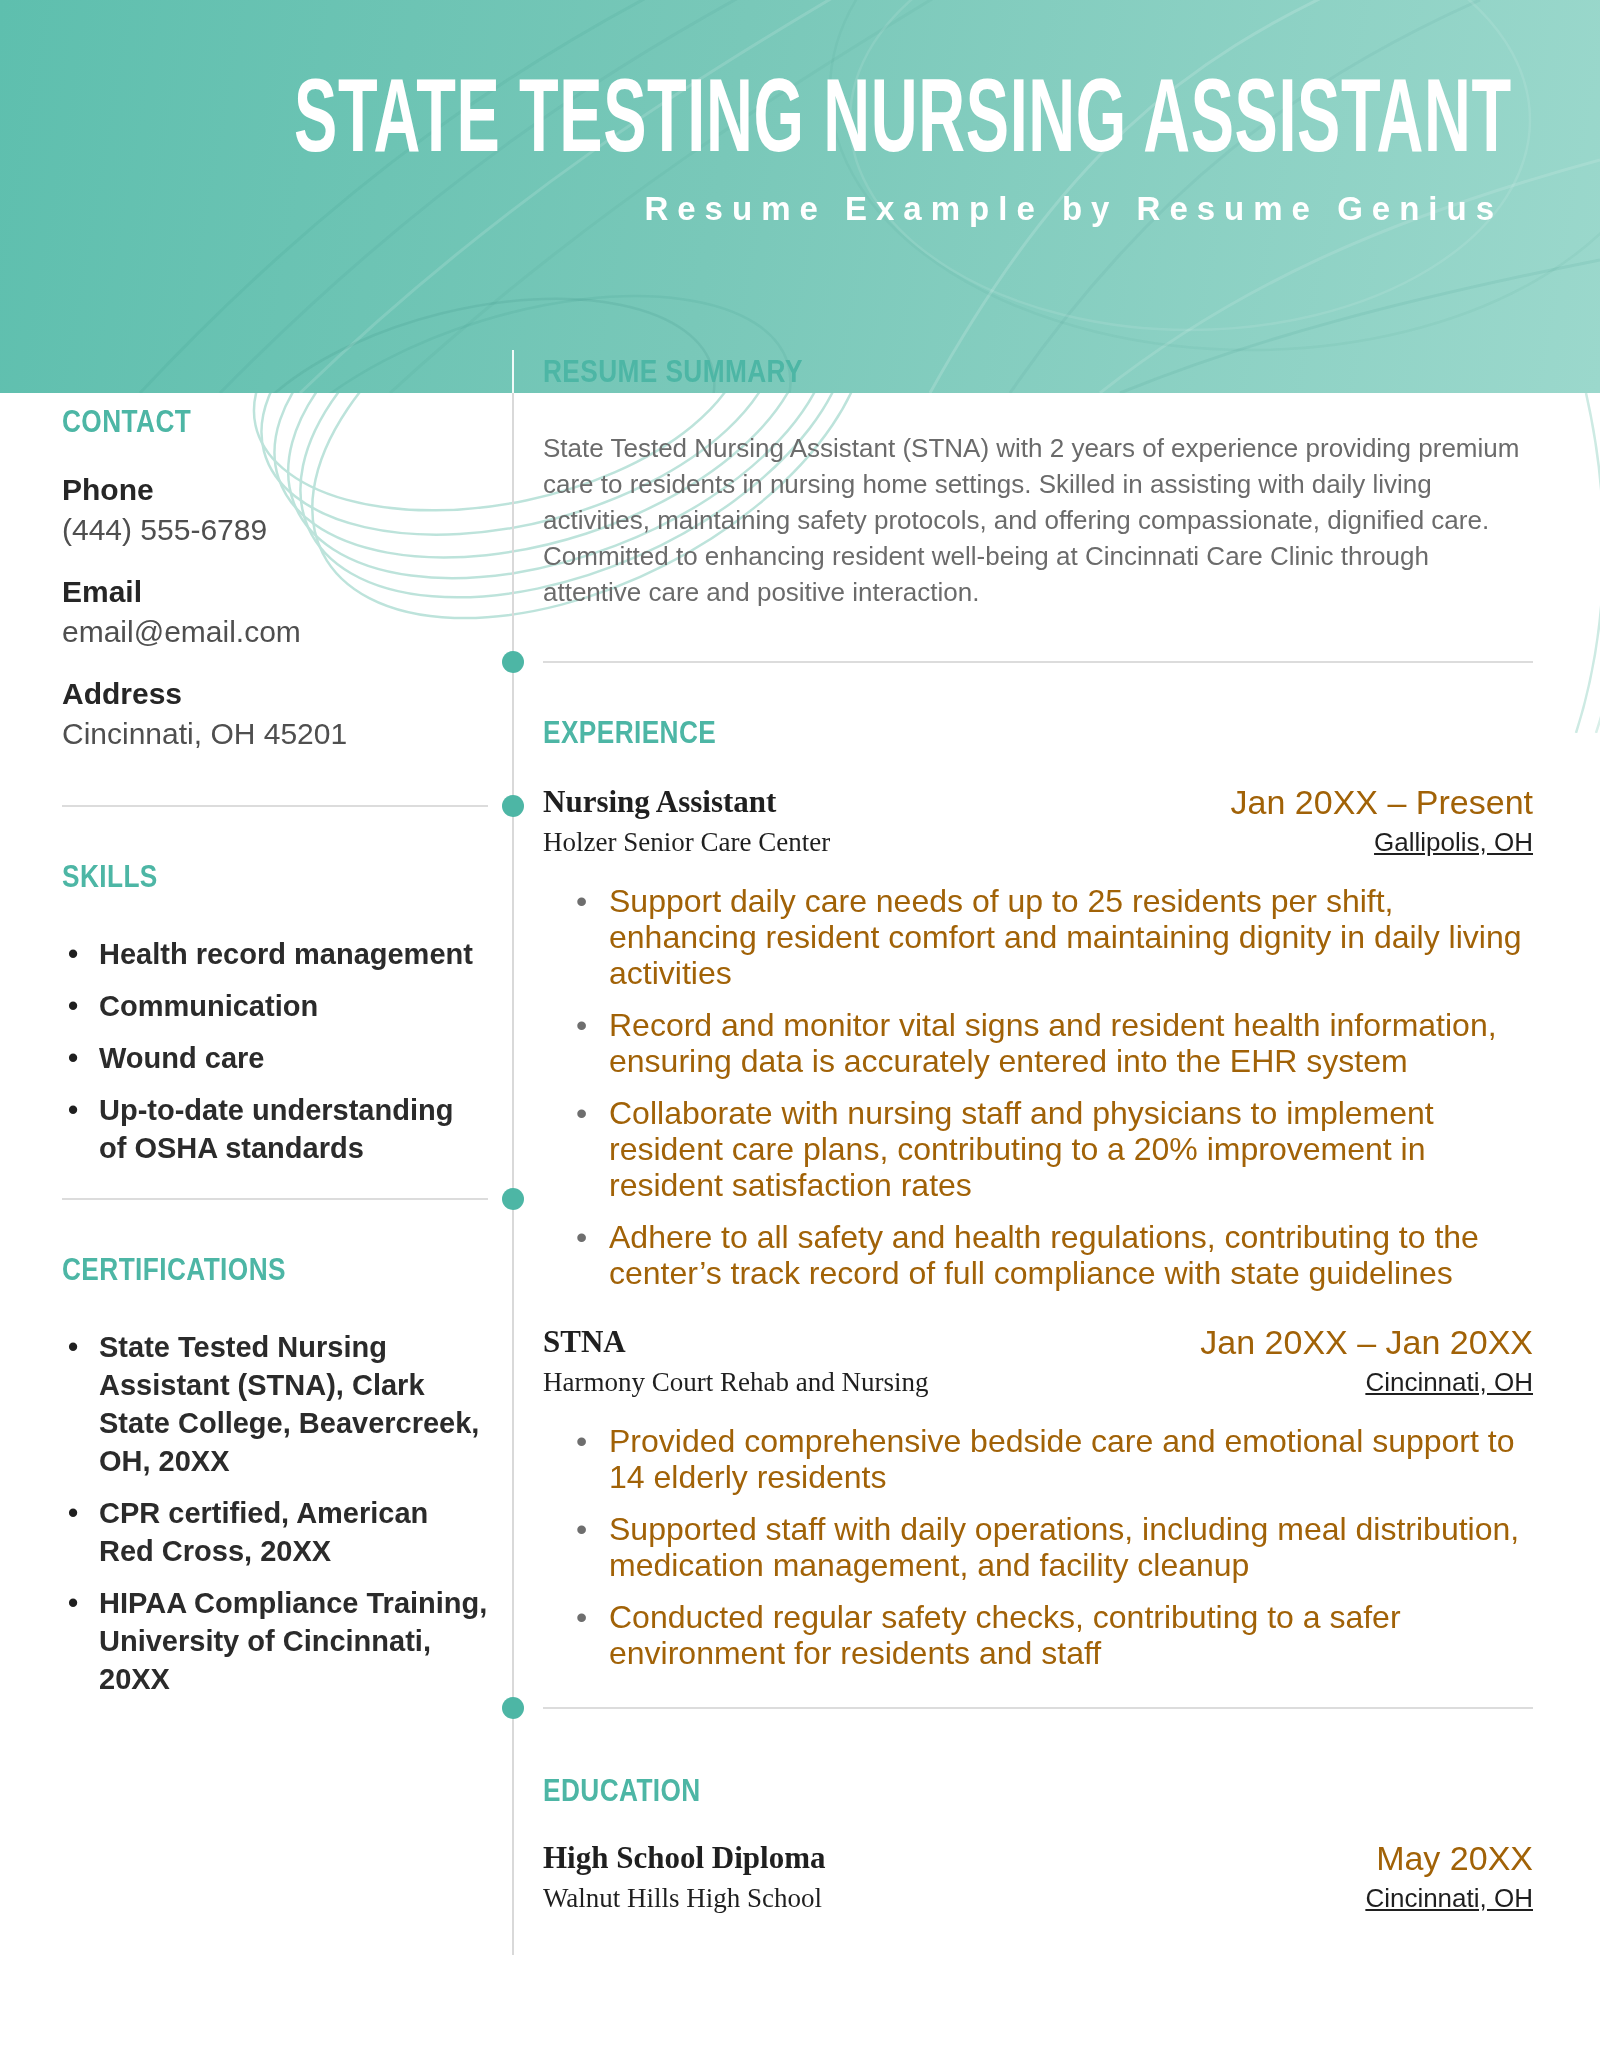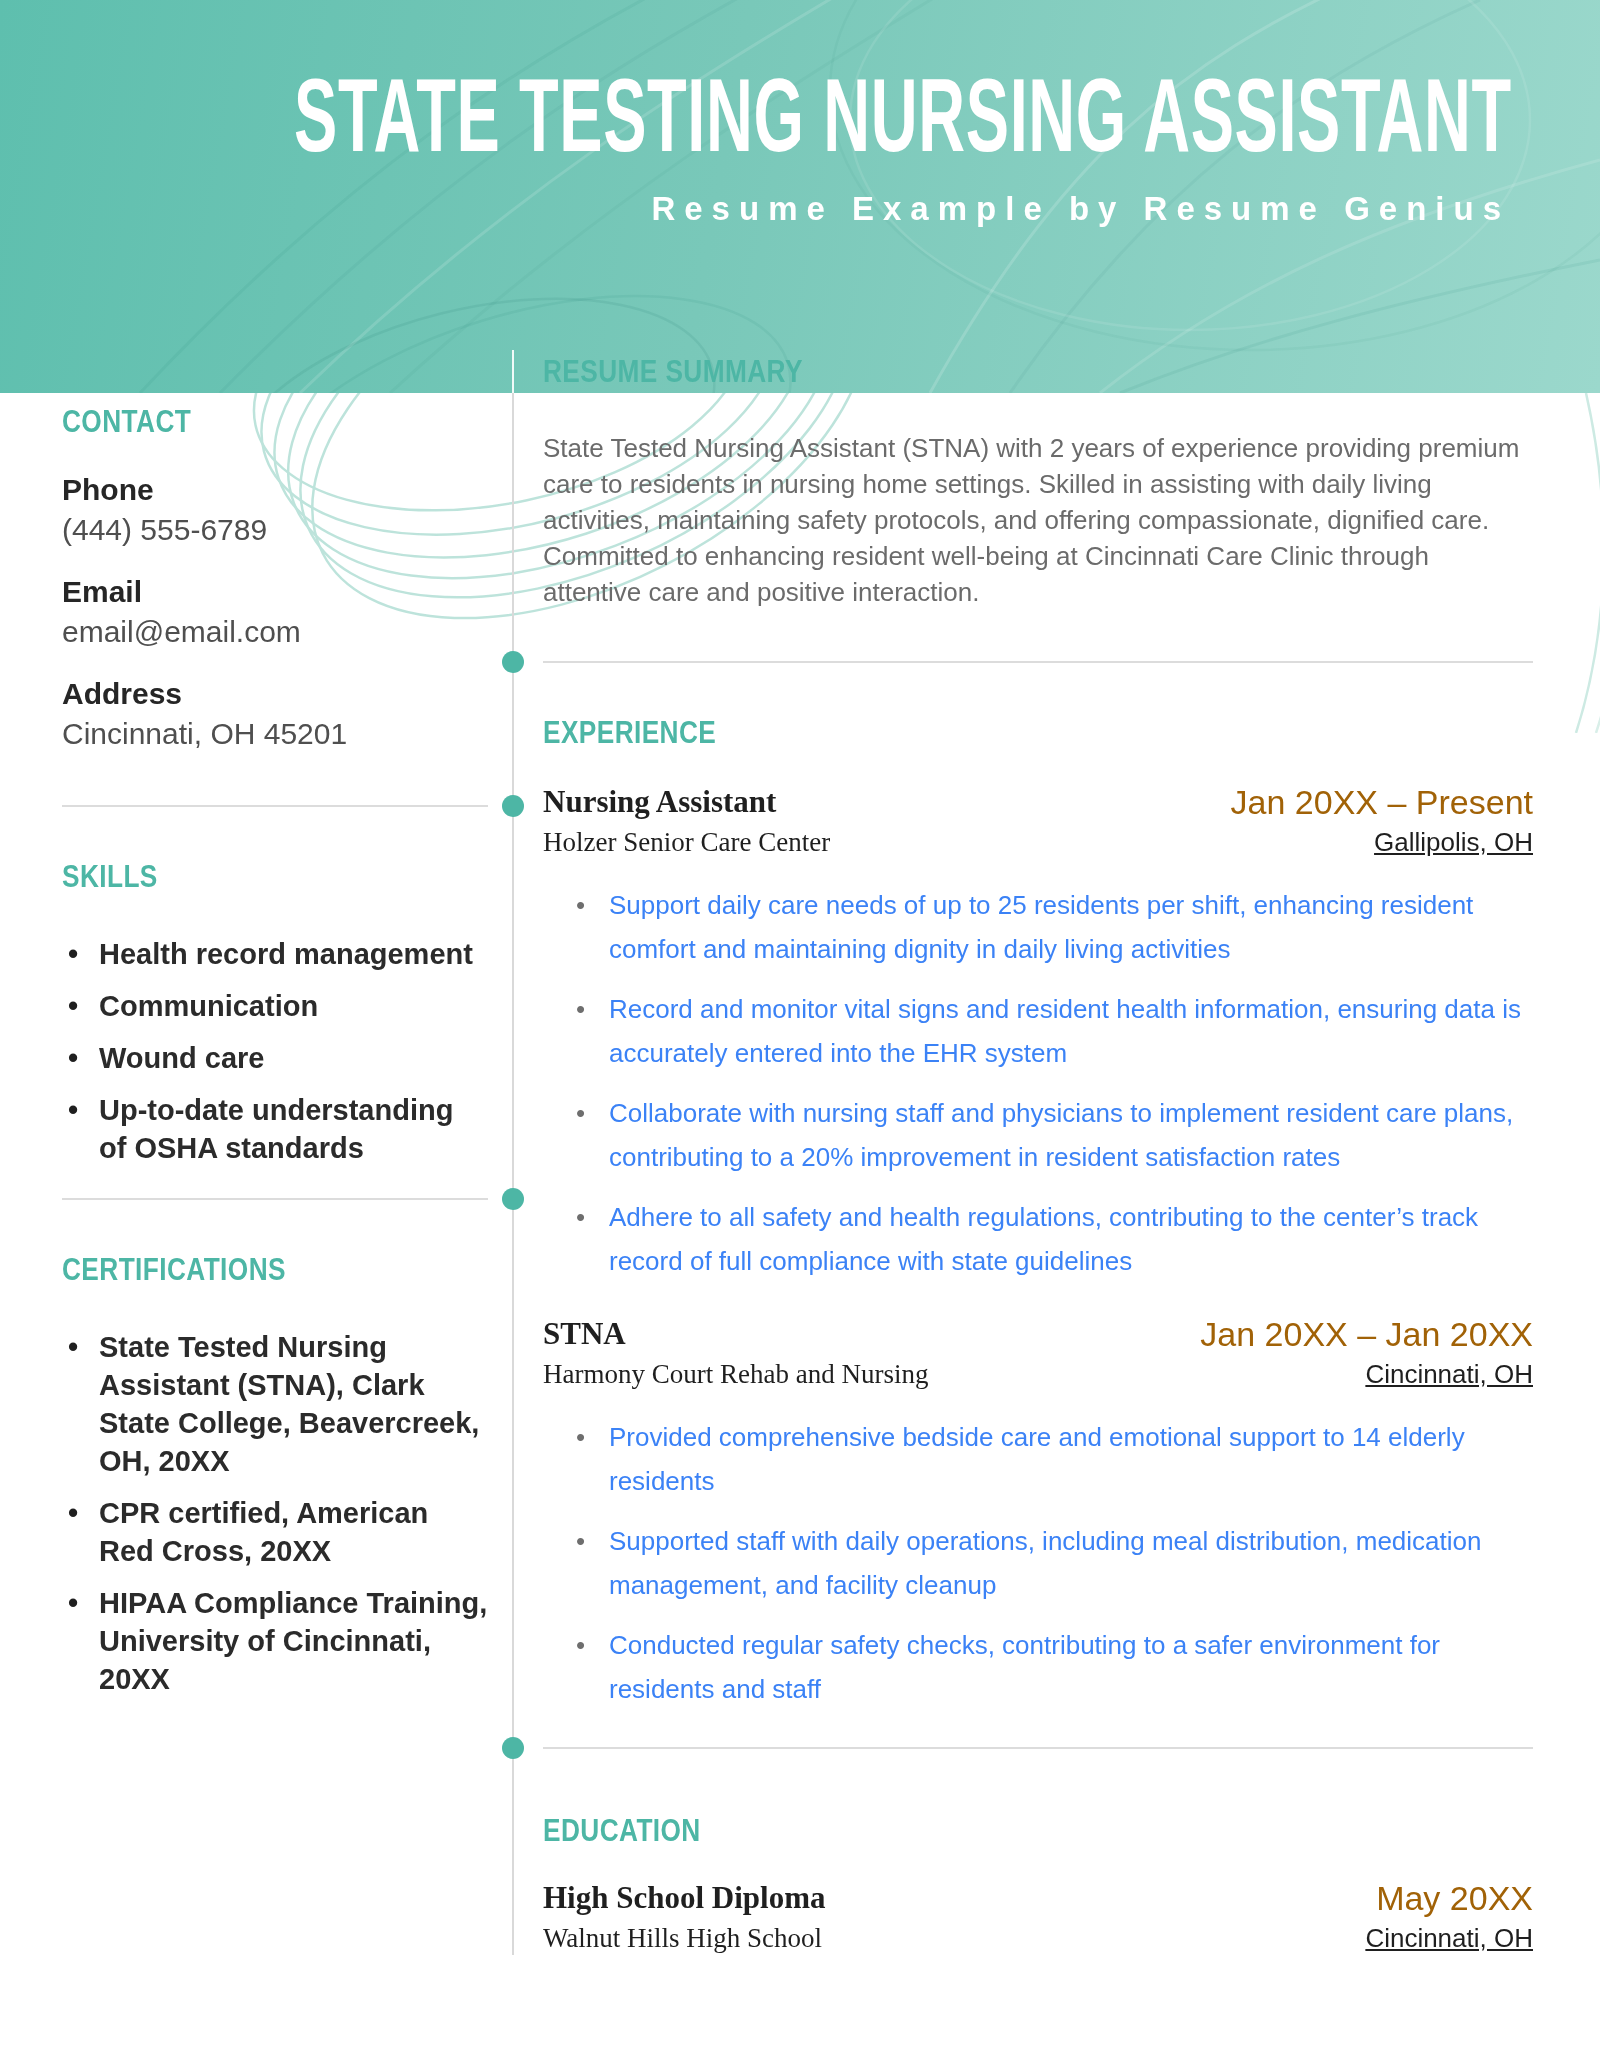--- a/index.html
+++ b/index.html
@@ -14,21 +14,21 @@
     z-index:1;
   }
   .banner-deco{position:absolute;left:0;top:0;width:1600px;height:393px;}
   .page-title{
     position:absolute;right:88px;top:62px;margin:0;
     font-size:103px;font-weight:700;color:#ffffff;line-height:1.05;
     white-space:nowrap;letter-spacing:1px;
     transform:scaleX(0.63);transform-origin:right center;
   }
   .page-subtitle{
-    position:absolute;right:90px;top:190px;
+    position:absolute;right:97px;top:190px;
     font-size:33px;font-weight:700;color:#ffffff;letter-spacing:9px;
     white-space:nowrap;
   }
   
   .rings{position:absolute;left:120px;top:393px;z-index:0;}
   .rings-right{position:absolute;right:0;top:393px;z-index:0;}
   
   .vline-white{position:absolute;left:512px;top:350px;width:2px;height:43px;background:rgba(255,255,255,0.9);z-index:2;}
   .vline{position:absolute;left:512px;top:393px;width:2px;height:1562px;background:#d9d9d9;z-index:0;}
   
@@ -70,21 +70,21 @@
   .entry-head.edu-head{margin-top:28px;}
   .eh-left{text-align:left;font-family:Liberation Serif, serif;}
   .eh-right{text-align:right;}
   .job-title{font-size:31px;line-height:42px;font-weight:700;color:#1f1f1f;}
   .job-company{font-size:27px;line-height:38px;color:#1f1f1f;}
   .job-dates{font-size:34px;line-height:42px;color:#a16207;}
   .job-loc{font-size:26px;line-height:38px;color:#1f1f1f;text-decoration:underline;}
   ul.job-list{margin:22px 0 0 0;padding:0;list-style:none;}
   ul.job-list li{
     position:relative;padding-left:66px;margin-top:16px;
-    font-size:26px;line-height:44px;color:#3b82f6;
+    font-size:32px;line-height:36px;color:#a16207;
   }
   ul.job-list li:first-child{margin-top:0;}
   ul.job-list li::before{content:"•";position:absolute;left:33px;top:0;color:#6e6e6e;}
 </style>
 </head>
 <body>
 
 <div class="page">
 
   <header class="banner">

